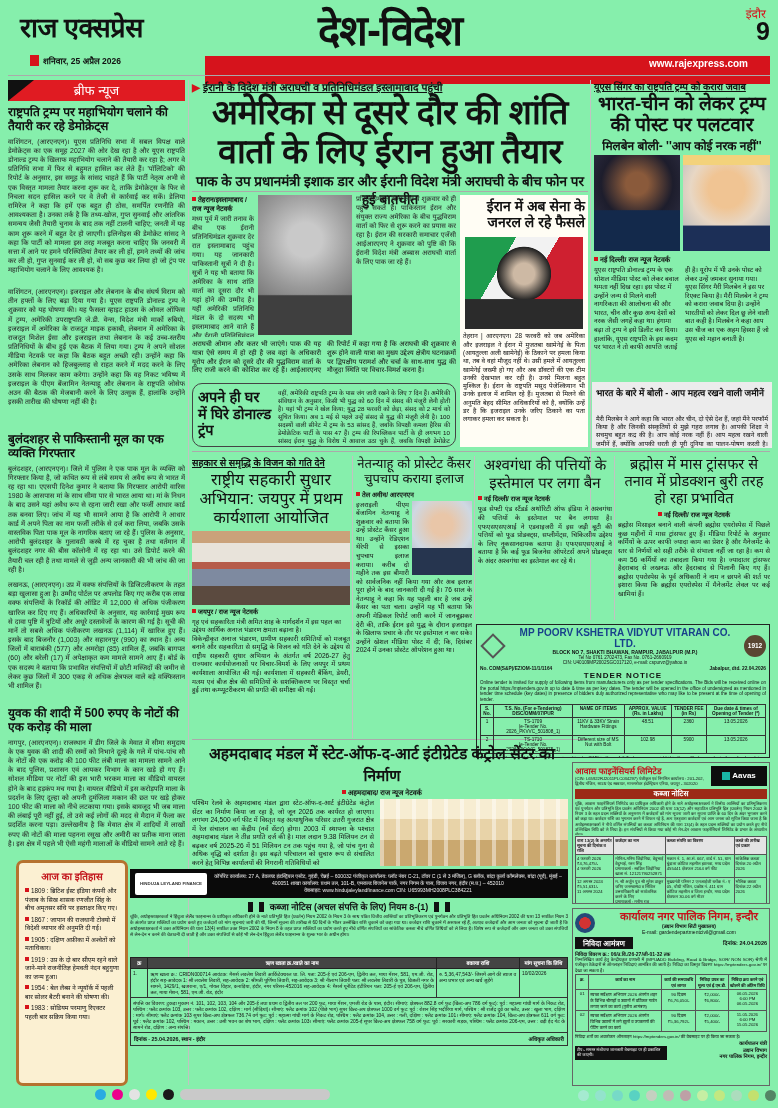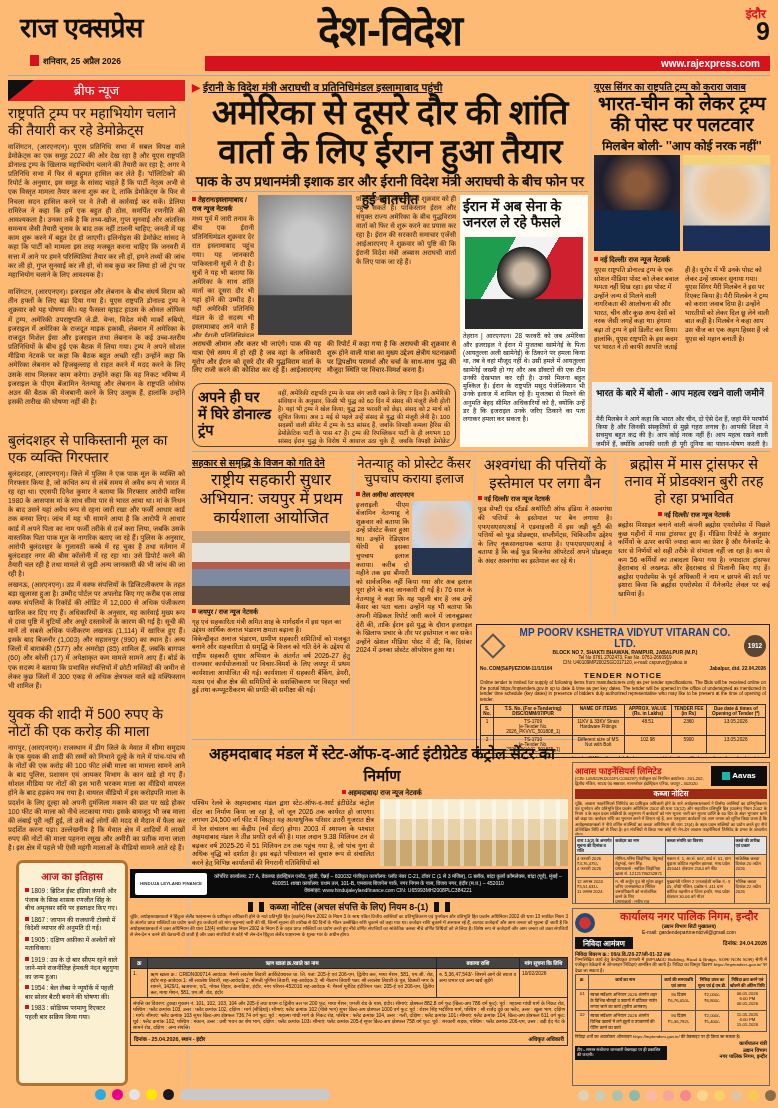--- a/index.html
+++ b/index.html
@@ -1,40 +1,40 @@
 <!DOCTYPE html>
 <html><head>
 <meta charset="utf-8">
 <style>
   *{margin:0;padding:0;box-sizing:border-box}
   html,body{background:#e9e9e9}
-  .page{position:relative;width:778px;height:1108px;background:#fdba74;margin:0 auto;overflow:hidden;
+  .page{position:relative;width:778px;height:1108px;background:#86efac;margin:0 auto;overflow:hidden;
         font-family:"Liberation Sans",sans-serif;color:#111}
   .abs{position:absolute}
   .j{text-align:justify;text-justify:inter-word}
   .sq{display:inline-block;width:4px;height:4px;background:#d6131c;margin:0 2px 1px 0}
   .hline{border-top:1px solid #aaa}
   .vline{border-left:1px solid #c2c2c2}
 
   
   .paper{left:20px;top:8px;font-size:27px;font-weight:bold;letter-spacing:-.5px}
   .datebox{left:30px;top:55px;display:flex;align-items:center;gap:4px;font-size:8.5px;font-weight:bold}
   .datebox .rs{width:9px;height:11px;background:#d6131c}
   .section{left:240px;top:0px;width:300px;text-align:center;font-size:42px;font-weight:bold;letter-spacing:-1px}
-  .city{left:708px;top:5px;width:58px;text-align:right;color:#d6131c;font-weight:bold;font-size:12px}
+  .city{left:708px;top:5px;width:58px;text-align:right;color:#d6131c;font-weight:normal;font-size:12px}
   .pageno{left:712px;top:17px;width:58px;text-align:right;font-size:25px;font-weight:bold}
-  .redbar{left:205px;top:56px;width:565px;height:15px;background:#d6131c;color:#fff;font-size:10px;
-          font-weight:bold;text-align:right;line-height:15px;padding-right:10px}
+  .redbar{left:205px;top:56px;width:565px;height:28px;background:#d6131c;color:#fff;font-size:10px;
+          font-weight:bold;text-align:right;line-height:15px;padding-right:22px}
   .headrule{left:8px;top:75px;width:762px}
 
   
   .brieftab{left:8px;top:80px;width:177px;height:21px;background:#e01b22;color:#fff;font-weight:normal;
             font-size:13px;text-align:center;line-height:21px}
   .brieftab:before{content:"";position:absolute;left:0;top:0;border-top:21px solid #111;border-right:26px solid transparent}
-  .bhead{font-size:14px;font-weight:normal;line-height:1.2;margin-bottom:3px}
+  .bhead{font-size:12px;font-weight:bold;line-height:1.2;margin-bottom:3px}
   .bbody{font-size:6.9px;line-height:1.33;color:#222}
   .barticle{left:8px;width:177px;overflow:hidden}
 
   .scroll{left:16px;top:860px;width:112px;height:226px;background:#fbf0d2;border:3px solid #b5722f;
           border-radius:7px;padding:6px 6px 4px 6px;overflow:hidden}
   .scroll:before,.scroll:after{content:"";position:absolute;left:-8px;right:-8px;height:7px;background:#a05c22;border-radius:4px}
   .scroll:before{top:-8px}.scroll:after{bottom:-8px}
   .scroll .ttl{color:#c3151c;font-weight:bold;font-size:10px;text-align:center;margin-bottom:4px}
   .scroll .ent{font-size:6.3px;line-height:1.35;margin-bottom:3px}
 
@@ -56,21 +56,21 @@
   .photo{background:#999}
   .ph-araghchi{width:94px;height:140px;flex:none;background:
      linear-gradient(to top,#3f3f3f 0 28%,rgba(0,0,0,0) 29%),
      radial-gradient(circle at 50% 32%,#c9c9c9 0 16%,#9a9a9a 45%,#707070 75%,#5a5a5a)}
   .leadcont{left:192px;top:340px;width:264px;height:40px;column-count:2;column-gap:6px;font-size:6.8px;line-height:1.3;overflow:hidden}
   .trumpbox{left:192px;top:383px;width:264px;height:64px;border:1.3px solid #444;border-radius:10px;
             display:flex;gap:6px;padding:5px;overflow:hidden}
   .trumpbox .t{width:74px;font-size:14.5px;font-weight:bold;line-height:1.15}
   .trumpbox .b{flex:1;font-size:6.2px;line-height:1.3}
   .iranbox{left:460px;top:195px;width:128px;height:252px;background:#fffdf4;padding:3px;overflow:hidden}
-  .iranbox .h{font-size:14px;font-weight:bold;text-align:left;line-height:1.15;margin-bottom:7px}
+  .iranbox .h{font-size:14px;font-weight:bold;text-align:right;line-height:1.15;margin-bottom:7px}
   .ph-khamenei{width:118px;height:92px;margin:0 auto 3px auto;background:
      linear-gradient(to top,#2b2b2b 0 32%,rgba(0,0,0,0) 33%),
      radial-gradient(circle at 50% 40%,#cdb9a4 0 13%,#222 33%,rgba(0,0,0,0) 34%),
      linear-gradient(120deg,#1f9d4e 0 30%,#f2f2f2 30% 55%,#cf2030 55%)}
   .iranbox .b{font-size:6.4px;line-height:1.3}
 
   
   .rkicker{left:594px;top:80px;width:176px;font-size:9.5px;font-weight:bold;text-decoration:underline}
   .rhead{left:594px;top:93px;width:176px;font-size:19px;line-height:21px;font-weight:bold;text-align:center}
   .rsub{left:594px;top:137px;width:176px;font-size:12px;font-weight:bold;text-align:center}

